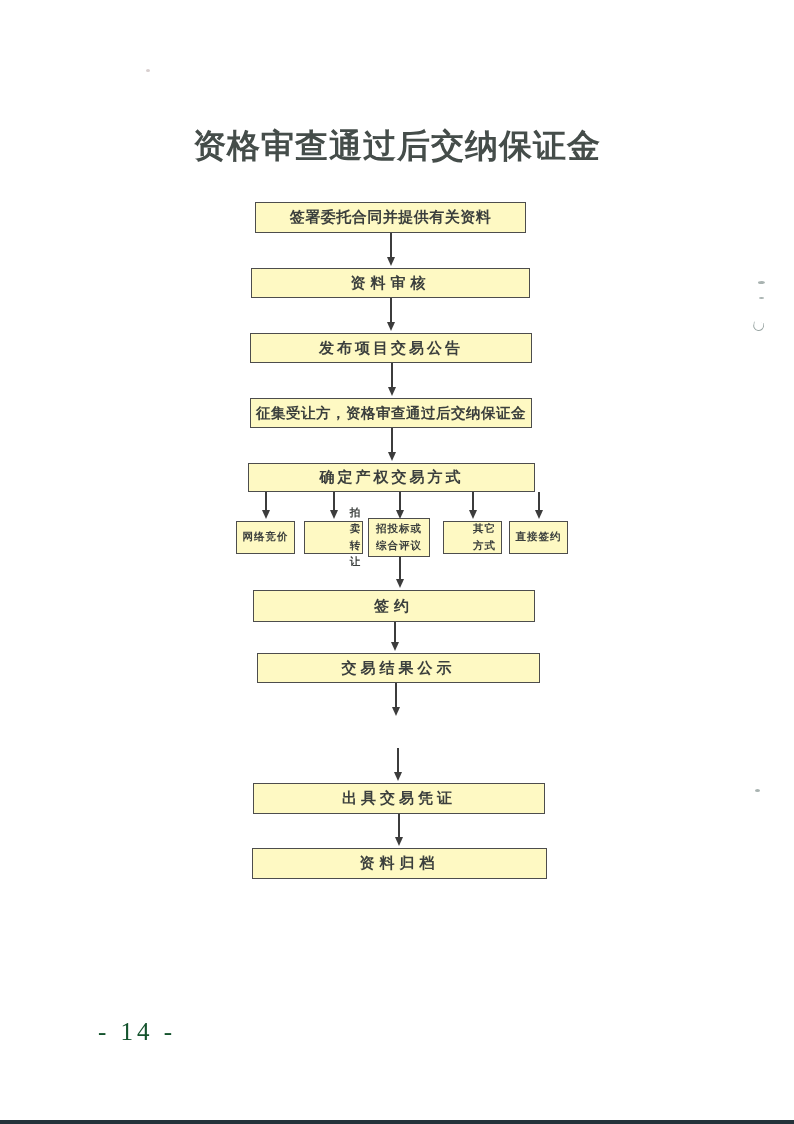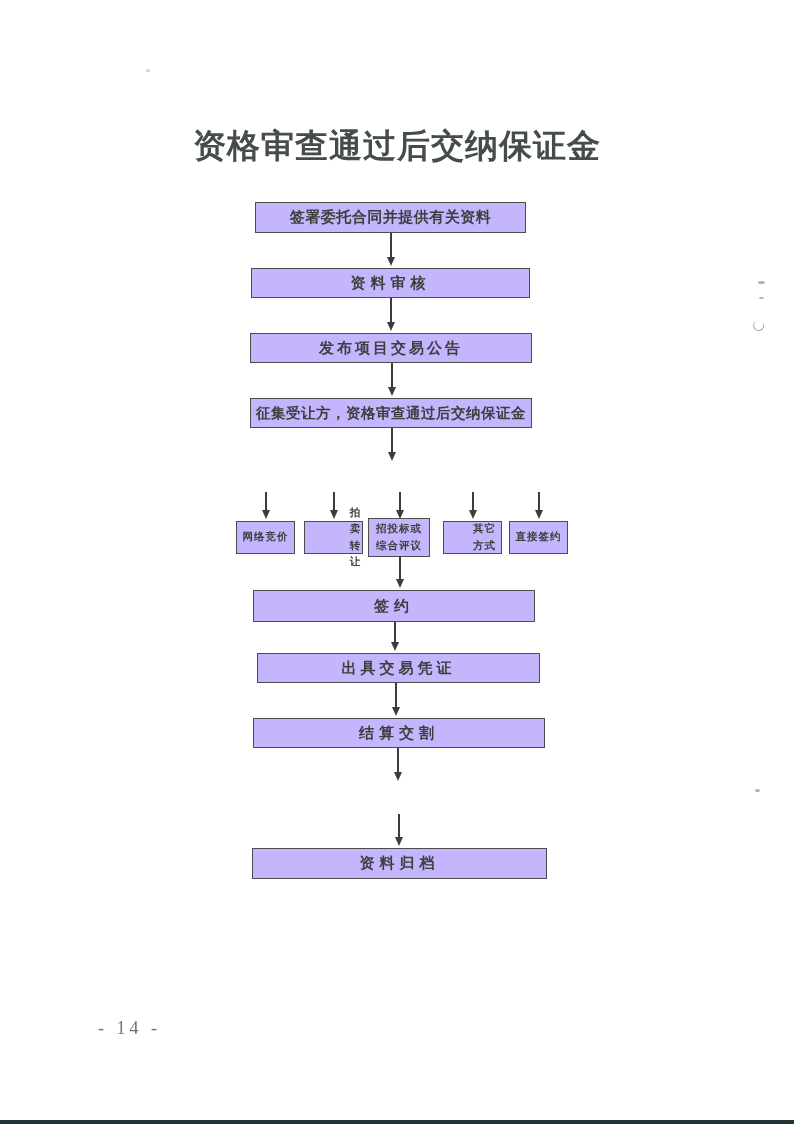--- a/index.html
+++ b/index.html
@@ -19,21 +19,21 @@
     width: 100%;
     text-align: center;
     font-size: 33px;
     font-weight: bold;
     letter-spacing: 1px;
     color: #454d4a;
   }
   .box {
     position: absolute;
     border: 1.6px solid #4d4d4d;
-    background: #c4b5fd;
+    background: #fef9c3;
     display: flex;
     align-items: center;
     justify-content: center;
     box-sizing: border-box;
     color: #3b3f3d;
   }
   .box.main span {
     font-size: 15px;
     font-weight: bold;
     letter-spacing: 5px;
@@ -64,23 +64,23 @@
     width: 0;
     height: 0;
     border-left: 4.5px solid transparent;
     border-right: 4.5px solid transparent;
     border-top: 9px solid #3c3c3c;
   }
   .page-number {
     position: absolute;
     left: 98px;
     top: 1018px;
-    font-size: 18px;
+    font-size: 25px;
     letter-spacing: 4px;
-    color: #737373;
+    color: #14532d;
   }
   .bottom-edge {
     position: absolute;
     left: 0;
     bottom: 0;
     width: 100%;
     height: 4px;
     background: #24333a;
   }
   .speck {
@@ -124,20 +124,23 @@
   <div class="box main" style="left:250px; top:333px; width:282px; height:30px;">
     <span style="letter-spacing:3px;">发布项目交易公告</span>
   </div>
   <div class="arrow" style="left:391px; top:363px; height:25px;"></div>
 
   <div class="box main dense" style="left:250px; top:398px; width:282px; height:30px;">
     <span>征集受让方，资格审查通过后交纳保证金</span>
   </div>
   <div class="arrow" style="left:391px; top:428px; height:25px;"></div>
 
+  <div class="box main" style="left:248px; top:463px; width:287px; height:29px;">
+    <span style="letter-spacing:3px;">确定产权交易方式</span>
+  </div>
 
   <div class="arrow" style="left:265px; top:492px; height:19px;"></div>
   <div class="arrow" style="left:333px; top:492px; height:19px;"></div>
   <div class="arrow" style="left:399px; top:492px; height:19px;"></div>
   <div class="arrow" style="left:472px; top:492px; height:19px;"></div>
   <div class="arrow" style="left:538px; top:492px; height:19px;"></div>
 
   <div class="box method" style="left:236px; top:521px; width:59px; height:33px;">
     <span>网络竞价</span>
   </div>
@@ -156,29 +159,29 @@
   </div>
 
   <div class="arrow" style="left:399px; top:557px; height:23px;"></div>
 
   <div class="box main" style="left:253px; top:590px; width:282px; height:32px;">
     <span>签约</span>
   </div>
   <div class="arrow" style="left:394px; top:622px; height:21px;"></div>
 
   <div class="box main" style="left:257px; top:653px; width:283px; height:30px;">
-    <span style="letter-spacing:4px;">出具交易凭证</span>
+    <span style="letter-spacing:4px;">交易结果公示</span>
   </div>
   <div class="arrow" style="left:395px; top:683px; height:25px;"></div>
 
-  <div class="box main" style="left:253px; top:718px; width:292px; height:30px;">
-    <span>结算交割</span>
-  </div>
   <div class="arrow" style="left:397px; top:748px; height:25px;"></div>
 
+  <div class="box main" style="left:253px; top:783px; width:292px; height:31px;">
+    <span style="letter-spacing:4px;">出具交易凭证</span>
+  </div>
   <div class="arrow" style="left:398px; top:814px; height:24px;"></div>
 
   <div class="box main" style="left:252px; top:848px; width:295px; height:31px;text-align:center;">
     <span>资料归档</span>
   </div>
 
   <div class="page-number">- 14 -</div>
 
   <div class="speck s1"></div>
   <div class="speck s2"></div>

